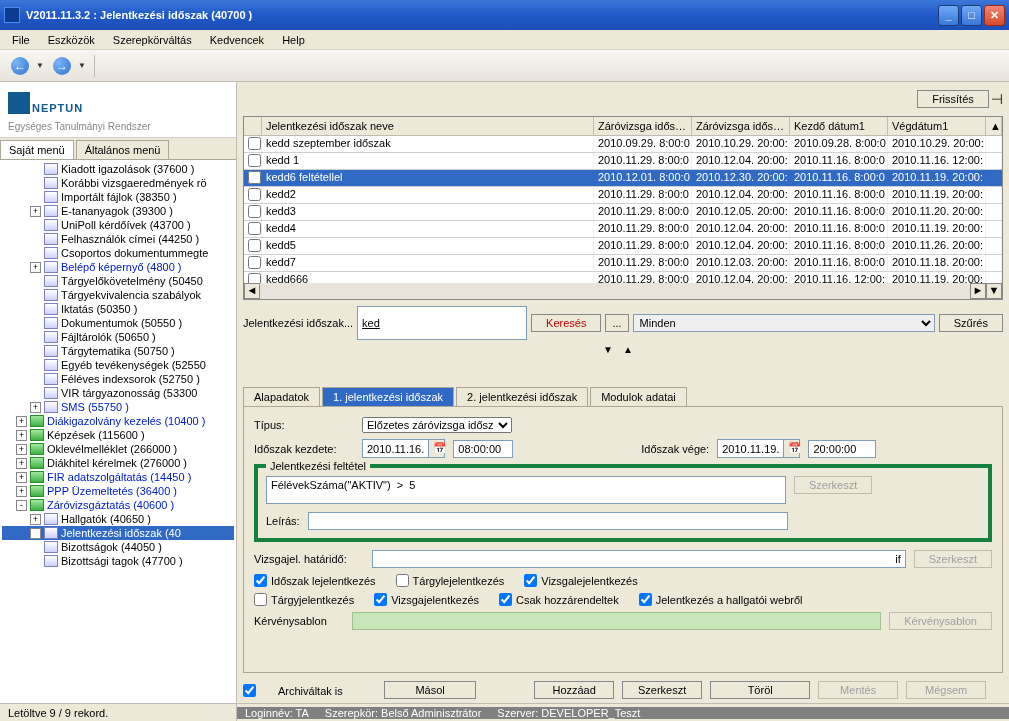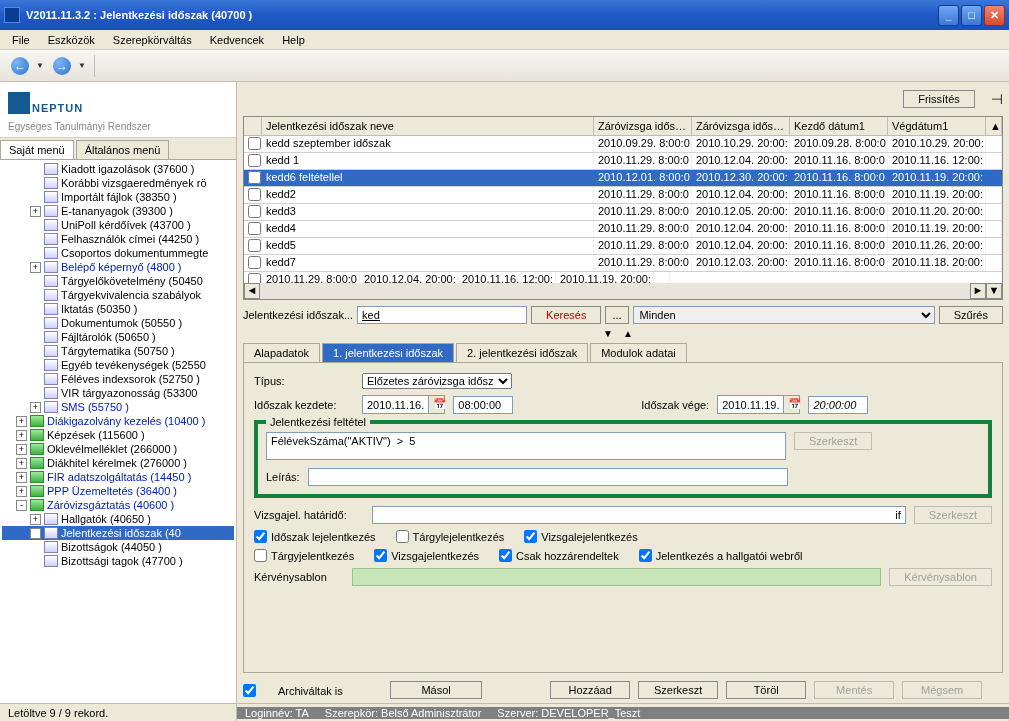--- a/index.html
+++ b/index.html
@@ -43,47 +43,47 @@
 .tree-node .node-icon.form { background: linear-gradient(to bottom, #fff, #d0d0ff); border-color: #8080c0; }
 .tree-node.blue a { color: #0020c0; }
 .tree-node.selected { background: #316ac5; color: #fff; }
 .tree-node.selected a { color: #fff; }
 .tree-node a { color: #000; text-decoration: none; }
 .ind1 { padding-left: 14px; }
 .ind2 { padding-left: 28px; }
 
 .right-panel { flex: 1; background: #ece9d8; padding: 4px 6px; display: flex; flex-direction: column; position: relative; }
 
-.top-actions { display: flex; justify-content: flex-end; align-items: center; gap: 16px; margin-bottom: 4px; height: 26px; }
+.top-actions { display: flex; justify-content: flex-end; align-items: center; gap: 2px; margin-bottom: 4px; height: 26px; }
 .btn { background: #ece9d8; border: 1px solid #888; padding: 2px 14px; cursor: pointer; }
 .pin-icon { font-size: 14px; cursor: pointer; }
 
 .grid-box { border: 1px solid #888; background: #fff; height: 184px; display: flex; flex-direction: column; }
 .grid-head { display: flex; background: #ece9d8; border-bottom: 1px solid #c0bcb4; }
 .grid-head .gh { border-right: 1px solid #c0bcb4; padding: 3px 4px; overflow: hidden; white-space: nowrap; text-overflow: ellipsis; }
 .grid-body { flex: 1; overflow: hidden; }
 .grid-row { display: flex; border-bottom: 1px solid #d0d0d0; height: 17px; }
 .grid-row .gc { border-right: 1px solid #f0f0f0; padding: 1px 4px; overflow: hidden; white-space: nowrap; }
 .grid-row.selected .gc { background: #316ac5; color: #fff; border-right-color: #316ac5; }
 .gc-chk { width: 18px; text-align: center; }
 .gc-name { flex: 1; }
 .gc-d1, .gc-d2, .gc-d3, .gc-d4 { width: 98px; }
 .grid-scroll { height: 16px; background: #ece9d8; display: flex; }
 .grid-scroll .sb-btn { width: 16px; height: 16px; border: 1px solid #888; background: #ece9d8; text-align: center; line-height: 12px; cursor: pointer; }
 .grid-scroll .sb-track { flex: 1; background: #e8e4dc; }
 
 .search-row { display: flex; align-items: center; gap: 4px; margin-top: 6px; }
 .search-row label { white-space: nowrap; }
-.search-row input[type=text] { border: 1px solid #7f9db9; padding: 2px 4px; text-decoration: underline; }
+.search-row input[type=text] { border: 1px solid #7f9db9; padding: 10px 4px; text-decoration: underline; }
 .search-row select { border: 1px solid #7f9db9; padding: 1px 2px; }
 
 .updown { text-align: center; margin: 4px 0; font-size: 10px; letter-spacing: 10px; }
 
 .detail-tabs { display: flex; }
-.dtab { padding: 3px 10px; border: 1px solid #aca899; border-bottom: none; background: #ece9d8; margin-right: 2px; cursor: pointer; }
+.dtab { padding: 3px 10px; border: 1px solid #aca899; border-bottom: none; background: #ece9d8; margin-right: 2px; cursor: pointer; margin-top: 28px; }
 .dtab.active { background: #316ac5; color: #fff; }
 
 .detail-body { border: 1px solid #aca899; padding: 10px 10px 6px 10px; background: #ece9d8; flex: 1; }
 .form-row { display: flex; align-items: center; margin-bottom: 6px; gap: 8px; flex-wrap: wrap; }
 .form-row label { white-space: nowrap; }
 .form-row input[type=text] { border: 1px solid #7f9db9; padding: 2px 4px; background: #fff; }
 .fieldset { border: 4px solid #15803d; padding: 8px; margin-bottom: 8px; position: relative; }
 .fieldset .legend { position: absolute; top: -8px; left: 8px; background: #ece9d8; padding: 0 4px; }
 .textarea { border: 1px solid #7f9db9; background: #fff; width: 520px; height: 28px; padding: 2px 4px; resize: none; font-family: inherit; font-size: 11px; }
 .btn-dis { background: #ece9d8; border: 1px solid #c0bcb4; color: #a0a0a0; padding: 2px 14px; }
@@ -386,20 +386,21 @@
             <div class="gc gc-chk"><input type="checkbox" style=""></div>
             <div class="gc gc-name">kedd7</div>
             <div class="gc gc-d1">2010.11.29. 8:00:0</div>
             <div class="gc gc-d2">2010.12.03. 20:00:</div>
             <div class="gc gc-d3">2010.11.16. 8:00:0</div>
             <div class="gc gc-d4">2010.11.18. 20:00:</div>
             <div class="gc" style="width:16px"></div>
           </div>
           <div class="grid-row">
             <div class="gc gc-chk"><input type="checkbox" style=""></div>
+            <div class="gc gc-name">kedd666</div>
             <div class="gc gc-d1">2010.11.29. 8:00:0</div>
             <div class="gc gc-d2">2010.12.04. 20:00:</div>
             <div class="gc gc-d3">2010.11.16. 12:00:</div>
             <div class="gc gc-d4">2010.11.19. 20:00:</div>
             <div class="gc" style="width:16px"></div>
           </div>
         </div>
       <div class="grid-scroll">
         <div class="sb-btn">◄</div>
         <div class="sb-track"></div>
@@ -440,21 +441,21 @@
         <div class="date-input">
             <span>2010.11.16.</span>
             <span class="cal">📅</span>
           </div>
         <input type="text" style="width: 60px;" value="08:00:00">
         <label style="margin-left:120px">Időszak vége:</label>
         <div class="date-input">
             <span>2010.11.19.</span>
             <span class="cal">📅</span>
           </div>
-        <input type="text" style="width: 60px; font-style: italic;" value="20:00:00">
+        <input type="text" style="width: 68px;" value="20:00:00">
       </div>
 
       <div class="fieldset">
         <div class="legend">Jelentkezési feltétel</div>
         <div style="display:flex; gap:8px; align-items:flex-start;">
           <textarea class="textarea" style="">FélévekSzáma("AKTIV")  &gt;  5</textarea>
           <button class="btn-dis">Szerkeszt</button>
         </div>
         <div class="form-row" style="margin-top:8px; margin-bottom:0;">
           <label>Leírás:</label>
@@ -512,21 +513,21 @@
     <div class="bottom-row">
       <label style="display:flex;align-items:flex-end;gap:22px">
           <input type="checkbox" checked="" style=""> 
           <span>Archiváltak is</span>
         </label>
       <div style="flex:0.3"></div>
       <button class="btn" style="width:92px">Másol</button>
       <div style="flex:0.5"></div>
       <button class="btn" style="width:80px">Hozzáad</button>
       <button class="btn" style="width:80px">Szerkeszt</button>
-      <button class="btn" style="width:80px">Töröl</button>
+      <button class="btn" style="width:100px">Töröl</button>
       <button class="btn-dis" style="width:80px">Mentés</button>
       <button class="btn-dis" style="width:80px">Mégsem</button>
     </div>
 
   </div>
 </div>
 
 <div class="statusbar">
   <div class="sb-cell" style="width:237px">Letöltve 9 / 9 rekord.</div>
   <div class="sb-dark">

